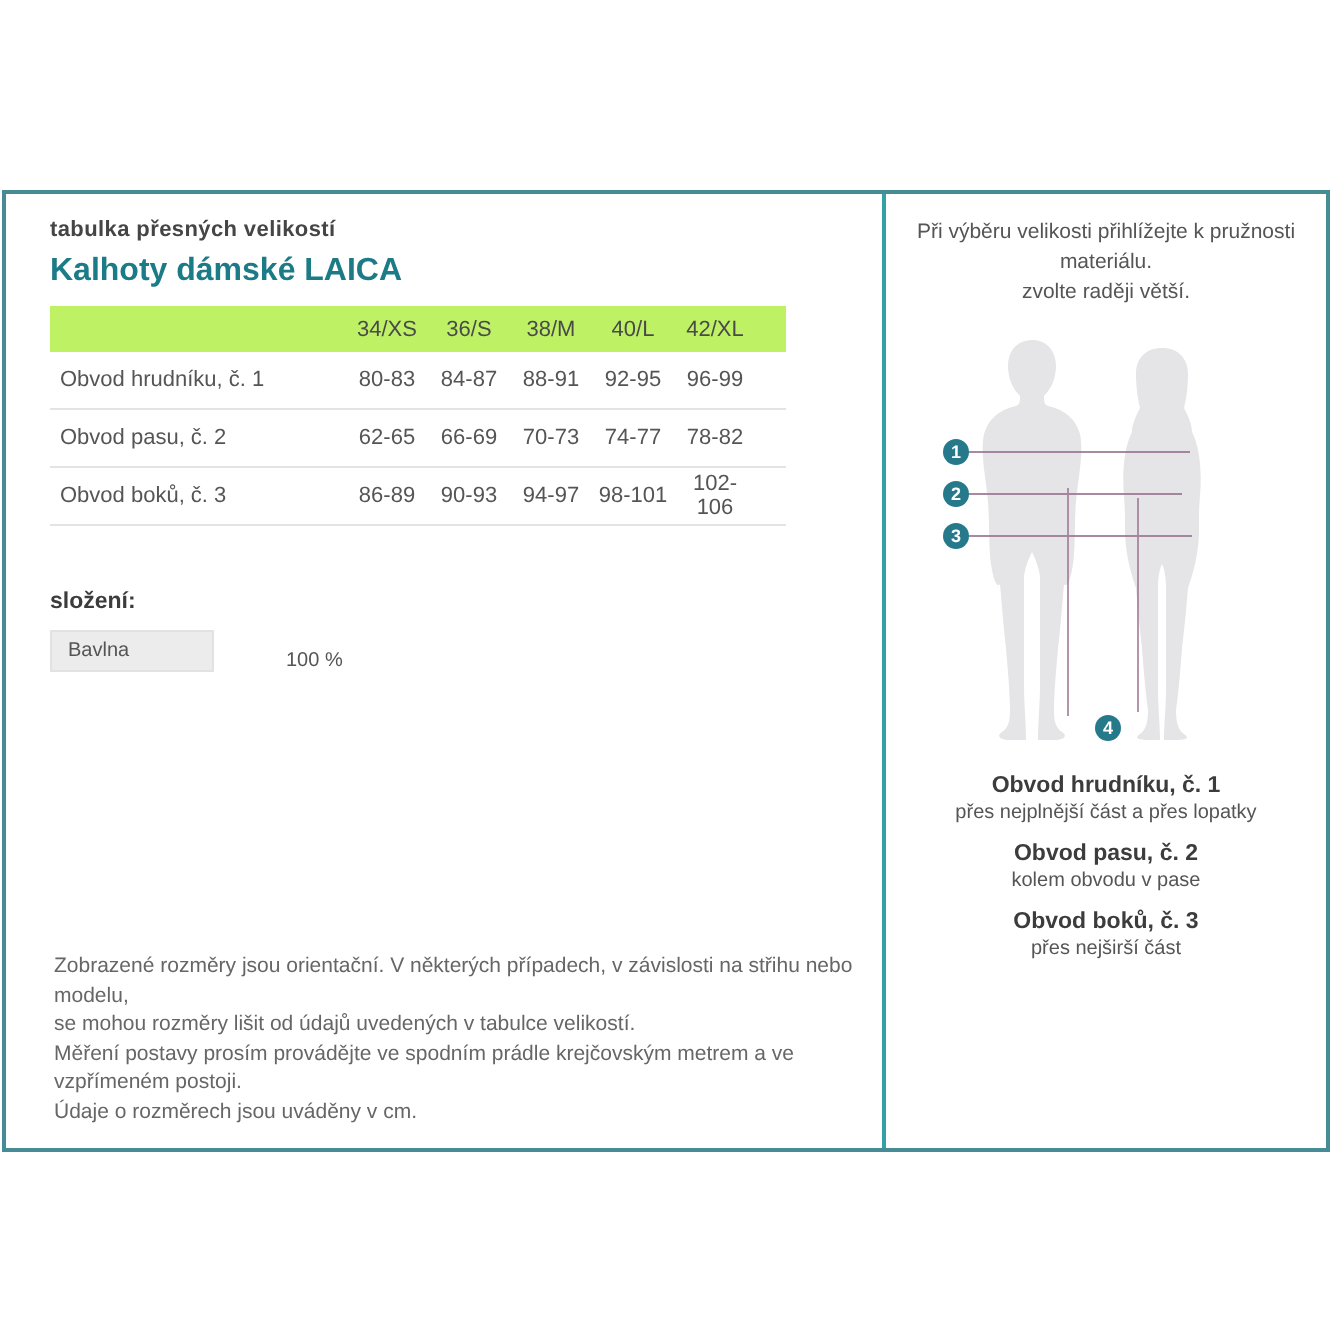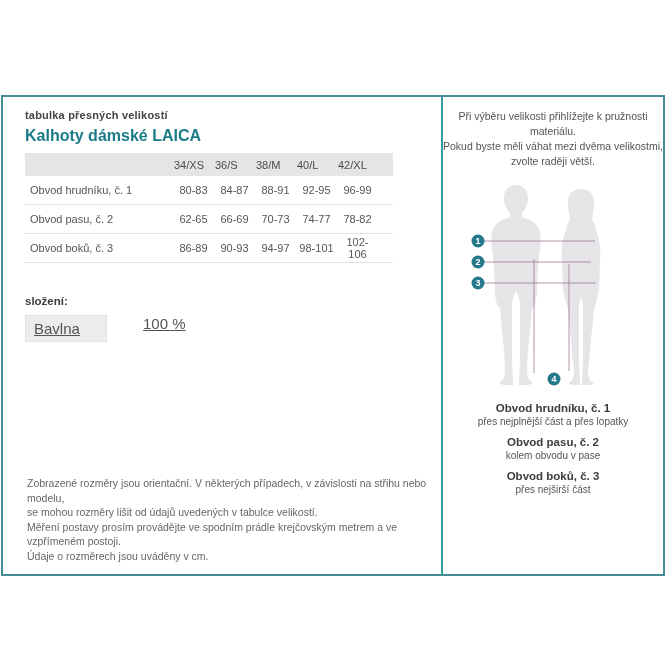--- a/index.html
+++ b/index.html
@@ -19,26 +19,26 @@
   .right-col{flex:1;position:relative;text-align:center;padding-top:12px;}
 
   .eyebrow{font-size:11px;font-weight:bold;color:#454545;letter-spacing:.2px;}
   .prod-title{margin:6px 0 0 0;font-size:16px;font-weight:bold;color:#1b7b87;}
   .section-label{margin-top:24px;font-size:11.5px;font-weight:bold;color:#3c3c3c;}
 
   table.size-table{margin-top:8px;border-collapse:collapse;table-layout:fixed;width:368px;font-size:11px;color:#555;}
   table.size-table col.c-label{width:148px;}
   table.size-table col.c-val{width:41px;}
   table.size-table col.c-pad{width:15px;}
-  table.size-table thead td{background:#e5e5e5;height:21px;text-align:left;color:#4a4a4a;}
+  table.size-table thead td{background:#bef264;height:21px;text-align:center;color:#4a4a4a;}
   table.size-table tbody td{height:26px;text-align:center;border-bottom:1px solid #e3e3e3;}
   table.size-table tbody td.rlabel{text-align:left;padding-left:5px;color:#555;}
 
   .comp-label{margin-top:32px;}
-  .comp-row{margin-top:8px;display:flex;align-items:flex-start;font-size:15px;color:#555;text-decoration:underline;}
+  .comp-row{margin-top:8px;display:flex;align-items:flex-end;font-size:10px;color:#555;}
   .comp-box{width:72px;background:#ececec;border:1px solid #e2e2e2;padding:4px 0 4px 8px;}
   .comp-val{margin-left:36px;}
 
   .footnote{position:absolute;left:24px;bottom:11px;font-size:10.5px;line-height:14.5px;color:#666;}
 
   .intro{font-size:10.5px;line-height:15px;color:#555;}
   .figure-wrap{position:relative;width:220px;height:212px;margin:12px auto 0;}
   .legend{margin-top:6px;}
   .legend .l-title{font-size:11.5px;font-weight:bold;color:#3c3c3c;margin-top:9px;}
   .legend .l-desc{font-size:10px;color:#555;margin-top:2px;}
@@ -114,21 +114,20 @@
       <div>Zobrazené rozměry jsou orientační. V některých případech, v závislosti na střihu nebo modelu,</div>
       <div>se mohou rozměry lišit od údajů uvedených v tabulce velikostí.</div>
       <div>Měření postavy prosím provádějte ve spodním prádle krejčovským metrem a ve vzpřímeném postoji.</div>
       <div>Údaje o rozměrech jsou uváděny v cm.</div>
     </div>
   </div>
 
   <div class="right-col">
     <div class="intro">
       <div>Při výběru velikosti přihlížejte k pružnosti materiálu.</div>
-      <div>Pokud byste měli váhat mezi dvěma velikostmi,</div>
       <div>zvolte raději větší.</div>
     </div>
 
     <div class="figure-wrap">
       <svg width="220" height="212" viewBox="0 0 220 212">
 
         <path fill="#e5e5e8" d="M73 4 C80 4 85 9 85 17 C85 24 82 29 79 32 C79 35 79 36 81 37 C90 39 95 44 97 51 C99 61 96 73 95 85 C94 97 95 109 93 119 C92 125 90 128 89 126 C88 138 87 150 86 158 C85 170 84 181 84 189 C84 195 85 198 88 200 C91 202 89 204 84 204 L76 204 C76 196 77 186 77 176 C77 156 77 136 77 122 C76 116 74 112 73 110 C72 112 70 116 69 122 C69 136 69 156 69 176 C69 186 70 196 70 204 L62 204 C57 204 55 202 58 200 C61 198 62 195 62 189 C62 181 61 170 60 158 C59 150 58 138 57 126 C56 128 54 125 53 119 C51 109 52 97 51 85 C50 73 47 61 49 51 C51 44 56 39 65 37 C67 36 67 35 67 32 C64 29 61 24 61 17 C61 9 66 4 73 4 Z"></path>
 
         <path fill="#e5e5e8" d="M138 8 C146 8 151 13 151 21 C151 28 150 34 149 38 C151 42 153 46 153 50 C157 58 158 70 157 82 C156 94 157 100 156 107 C155 116 153 122 151 128 C150 140 149 150 148 158 C147 172 146 182 145 189 C145 195 146 199 149 201 C152 203 150 204 145 204 L139 204 C139 196 140 188 140 178 C140 160 140 142 140 128 C140 122 139 118 138 116 C137 118 136 122 136 128 C136 142 136 160 136 178 C136 188 137 196 137 204 L131 204 C126 204 124 203 127 201 C130 199 131 195 131 189 C130 182 129 172 128 158 C127 150 126 140 125 128 C123 122 121 116 120 107 C119 100 120 94 119 82 C118 70 119 58 123 50 C123 46 125 42 127 38 C126 34 125 28 125 21 C125 13 130 8 138 8 Z"></path>
 

